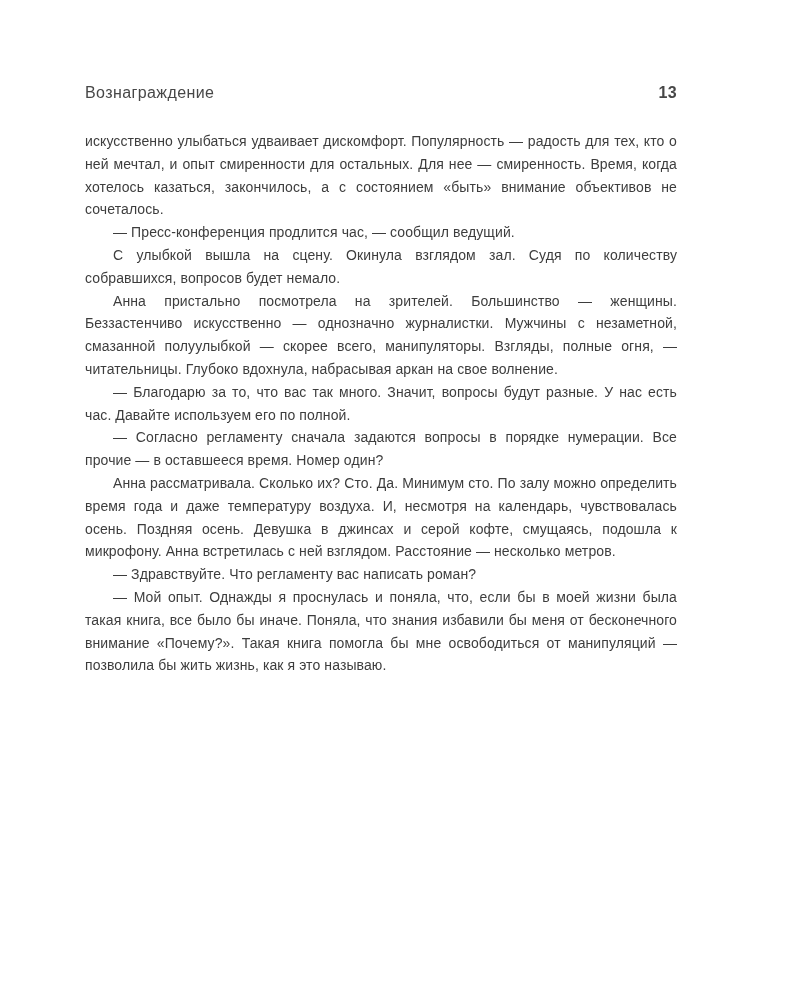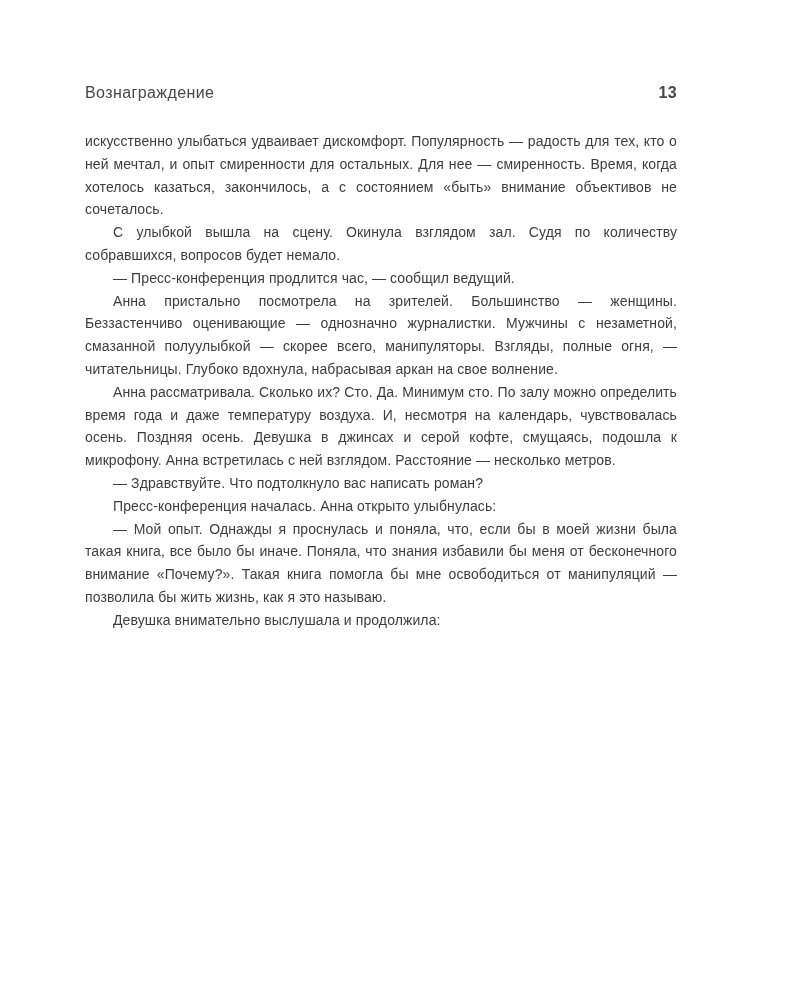--- a/index.html
+++ b/index.html
@@ -58,22 +58,22 @@
 </head>
 <body>
 
 <div class="book-page">
   <div class="page-header">
     <span class="running-title">Вознаграждение</span>
     <span class="page-number">13</span>
   </div>
   <div class="page-body" id="paragraphs">
       <p class="para">искусственно улыбаться удваивает дискомфорт. Популярность — радость для тех, кто о ней мечтал, и опыт смиренности для остальных. Для нее — смиренность. Время, когда хотелось казаться, закончилось, а с состоянием «быть» внимание объективов не сочеталось.</p>
+      <p class="para indent">— Пресс-конференция продлится час, — сообщил ведущий.</p>
       <p class="para indent">С улыбкой вышла на сцену. Окинула взглядом зал. Судя по количеству собравшихся, вопросов будет немало.</p>
-      <p class="para indent">— Пресс-конференция продлится час, — сообщил ведущий.</p>
-      <p class="para indent">Анна пристально посмотрела на зрителей. Большинство — женщины. Беззастенчиво оценивающие — однозначно журналистки. Мужчины с незаметной, смазанной полуулыбкой — скорее всего, манипуляторы. Взгляды, полные огня, — читательницы. Глубоко вдохнула, набрасывая аркан на свое волнение.</p>
+      <p class="para indent">Анна пристально посмотрела на зрителей. Большинство — женщины. Беззастенчиво искусственно — однозначно журналистки. Мужчины с незаметной, смазанной полуулыбкой — скорее всего, манипуляторы. Взгляды, полные огня, — читательницы. Глубоко вдохнула, набрасывая аркан на свое волнение.</p>
+      <p class="para indent">— Благодарю за то, что вас так много. Значит, вопросы будут разные. У нас есть час. Давайте используем его по полной.</p>
+      <p class="para indent">— Согласно регламенту сначала задаются вопросы в порядке нумерации. Все прочие — в оставшееся время. Номер один?</p>
       <p class="para indent">Анна рассматривала. Сколько их? Сто. Да. Минимум сто. По залу можно определить время года и даже температуру воздуха. И, несмотря на календарь, чувствовалась осень. Поздняя осень. Девушка в джинсах и серой кофте, смущаясь, подошла к микрофону. Анна встретилась с ней взглядом. Расстояние — несколько метров.</p>
-      <p class="para indent">— Здравствуйте. Что подтолкнуло вас написать роман?</p>
-      <p class="para indent">Пресс-конференция началась. Анна открыто улыбнулась:</p>
+      <p class="para indent">— Здравствуйте. Что регламенту вас написать роман?</p>
       <p class="para indent">— Мой опыт. Однажды я проснулась и поняла, что, если бы в моей жизни была такая книга, все было бы иначе. Поняла, что знания избавили бы меня от бесконечного внимание «Почему?». Такая книга помогла бы мне освободиться от манипуляций — позволила бы жить жизнь, как я это называю.</p>
-      <p class="para indent">Девушка внимательно выслушала и продолжила:</p>
     </div>
 </div>
 
 </body></html>

